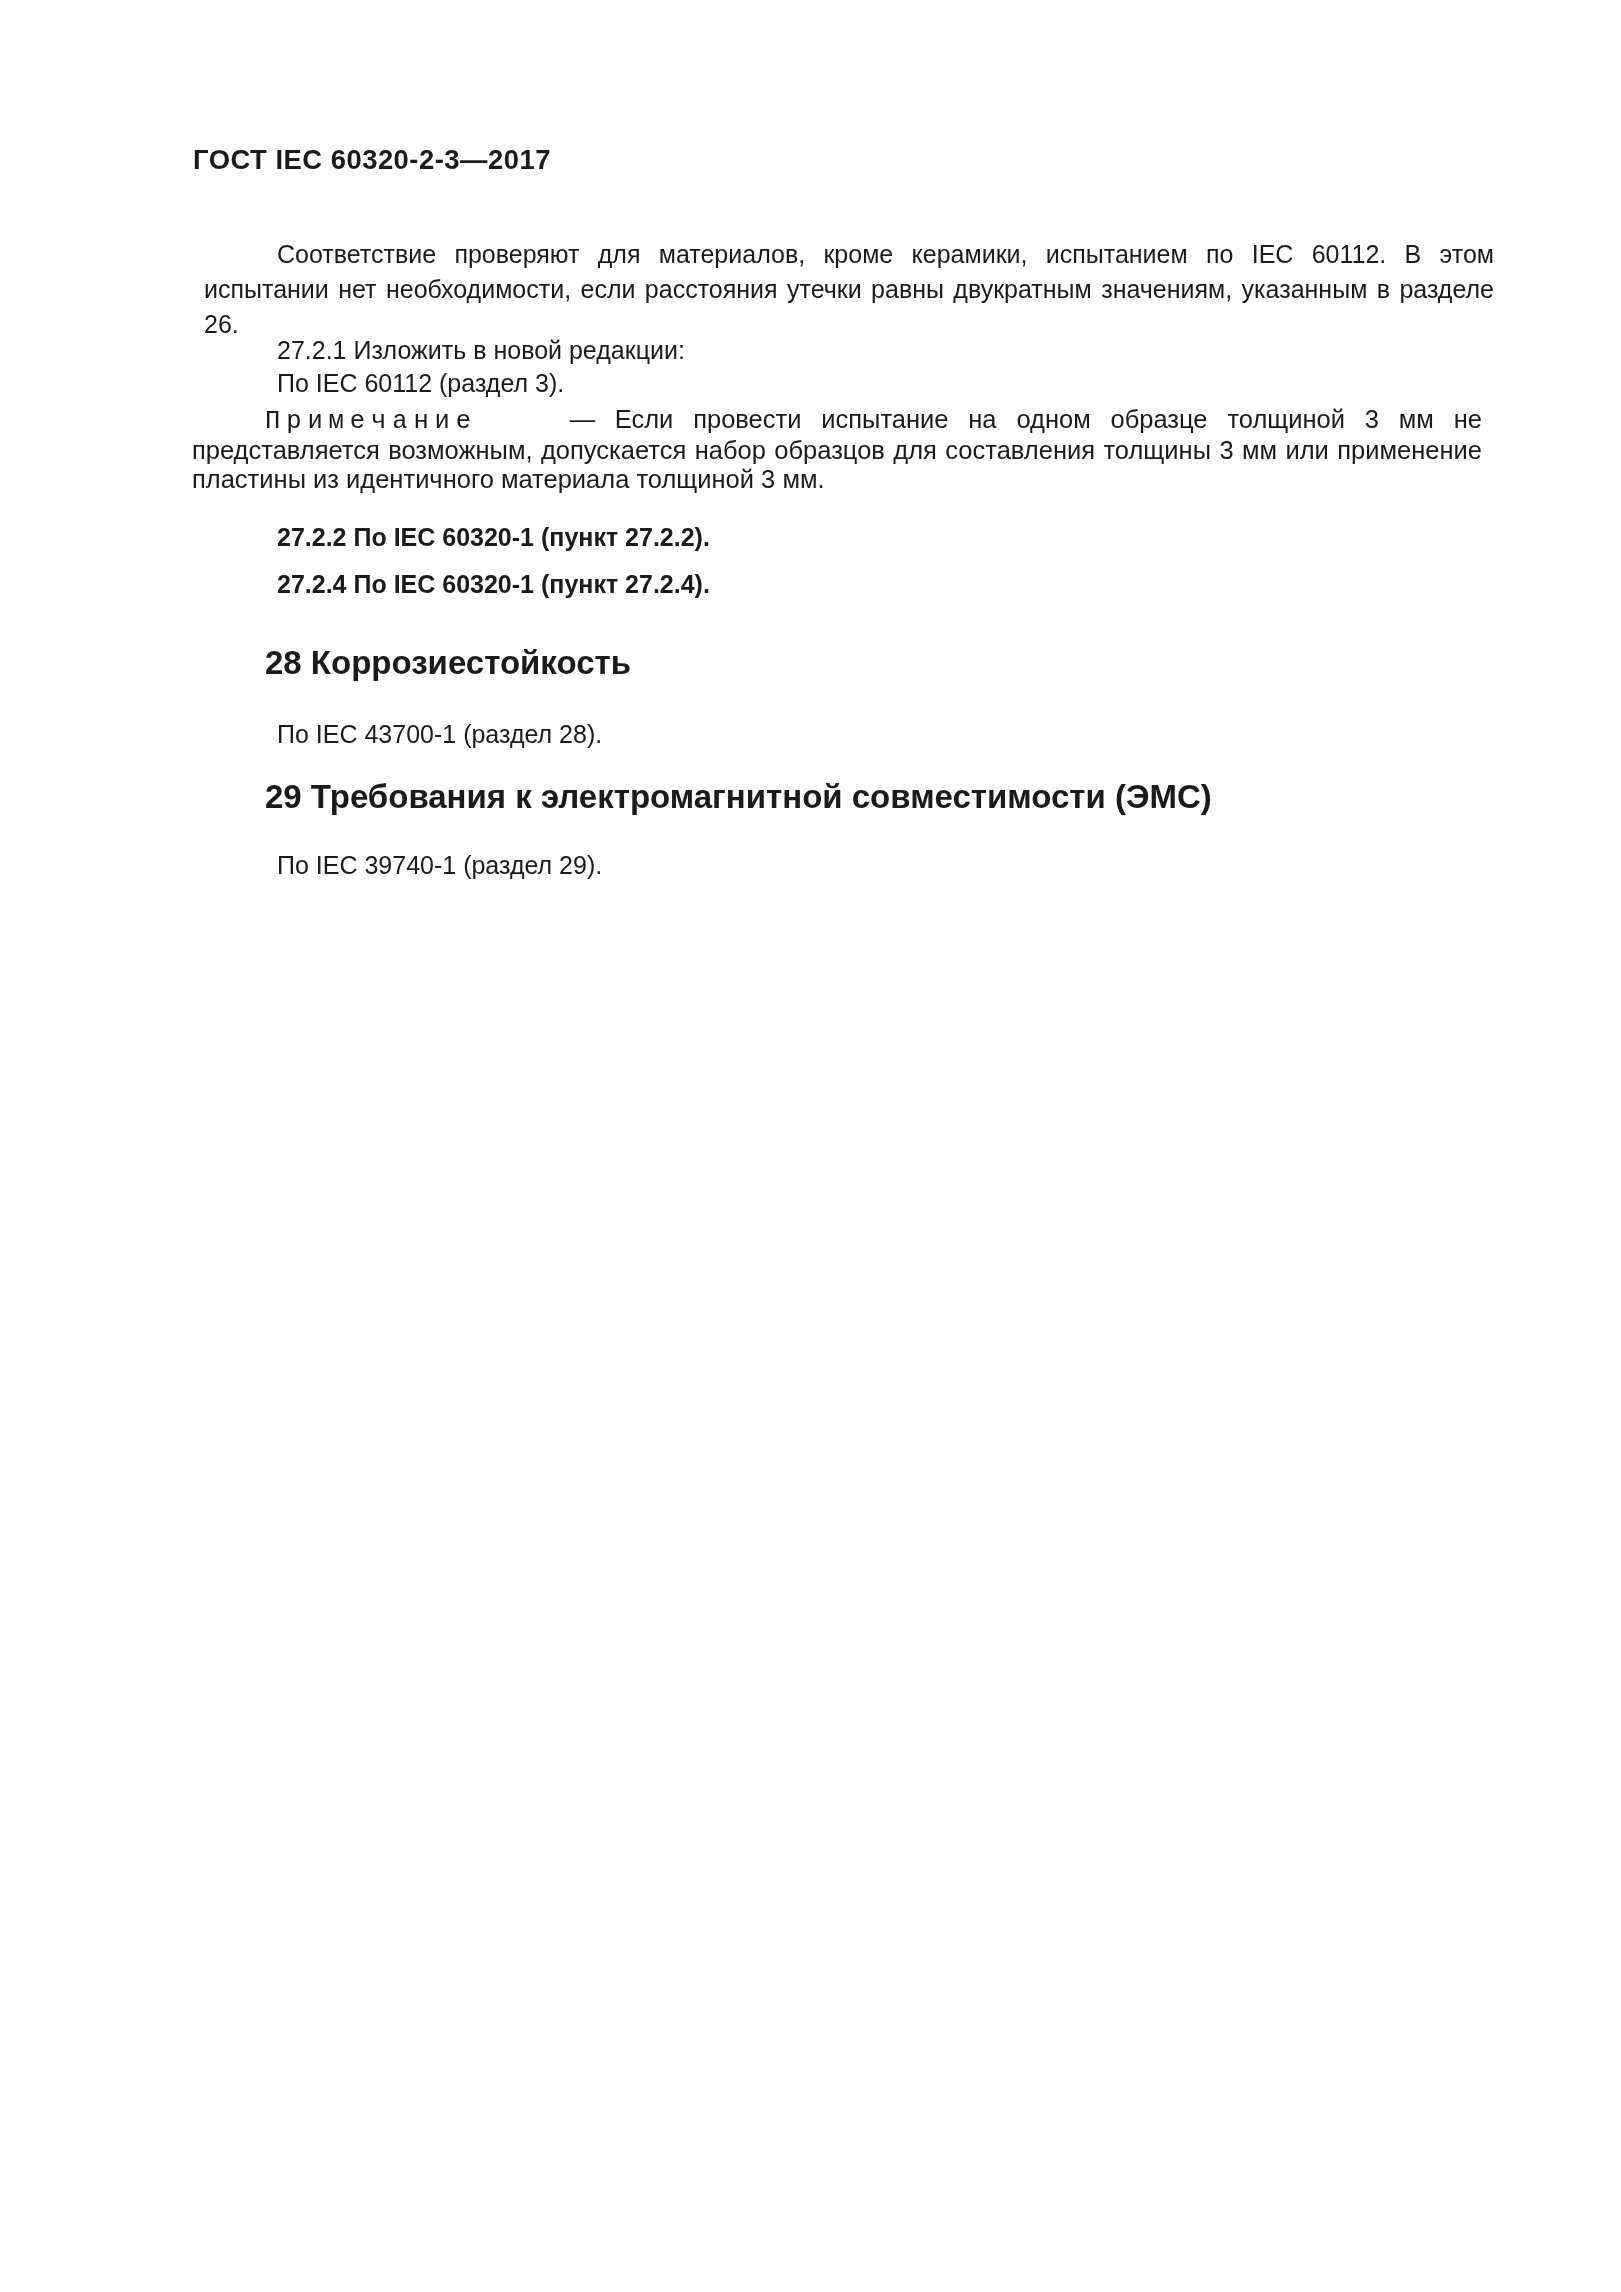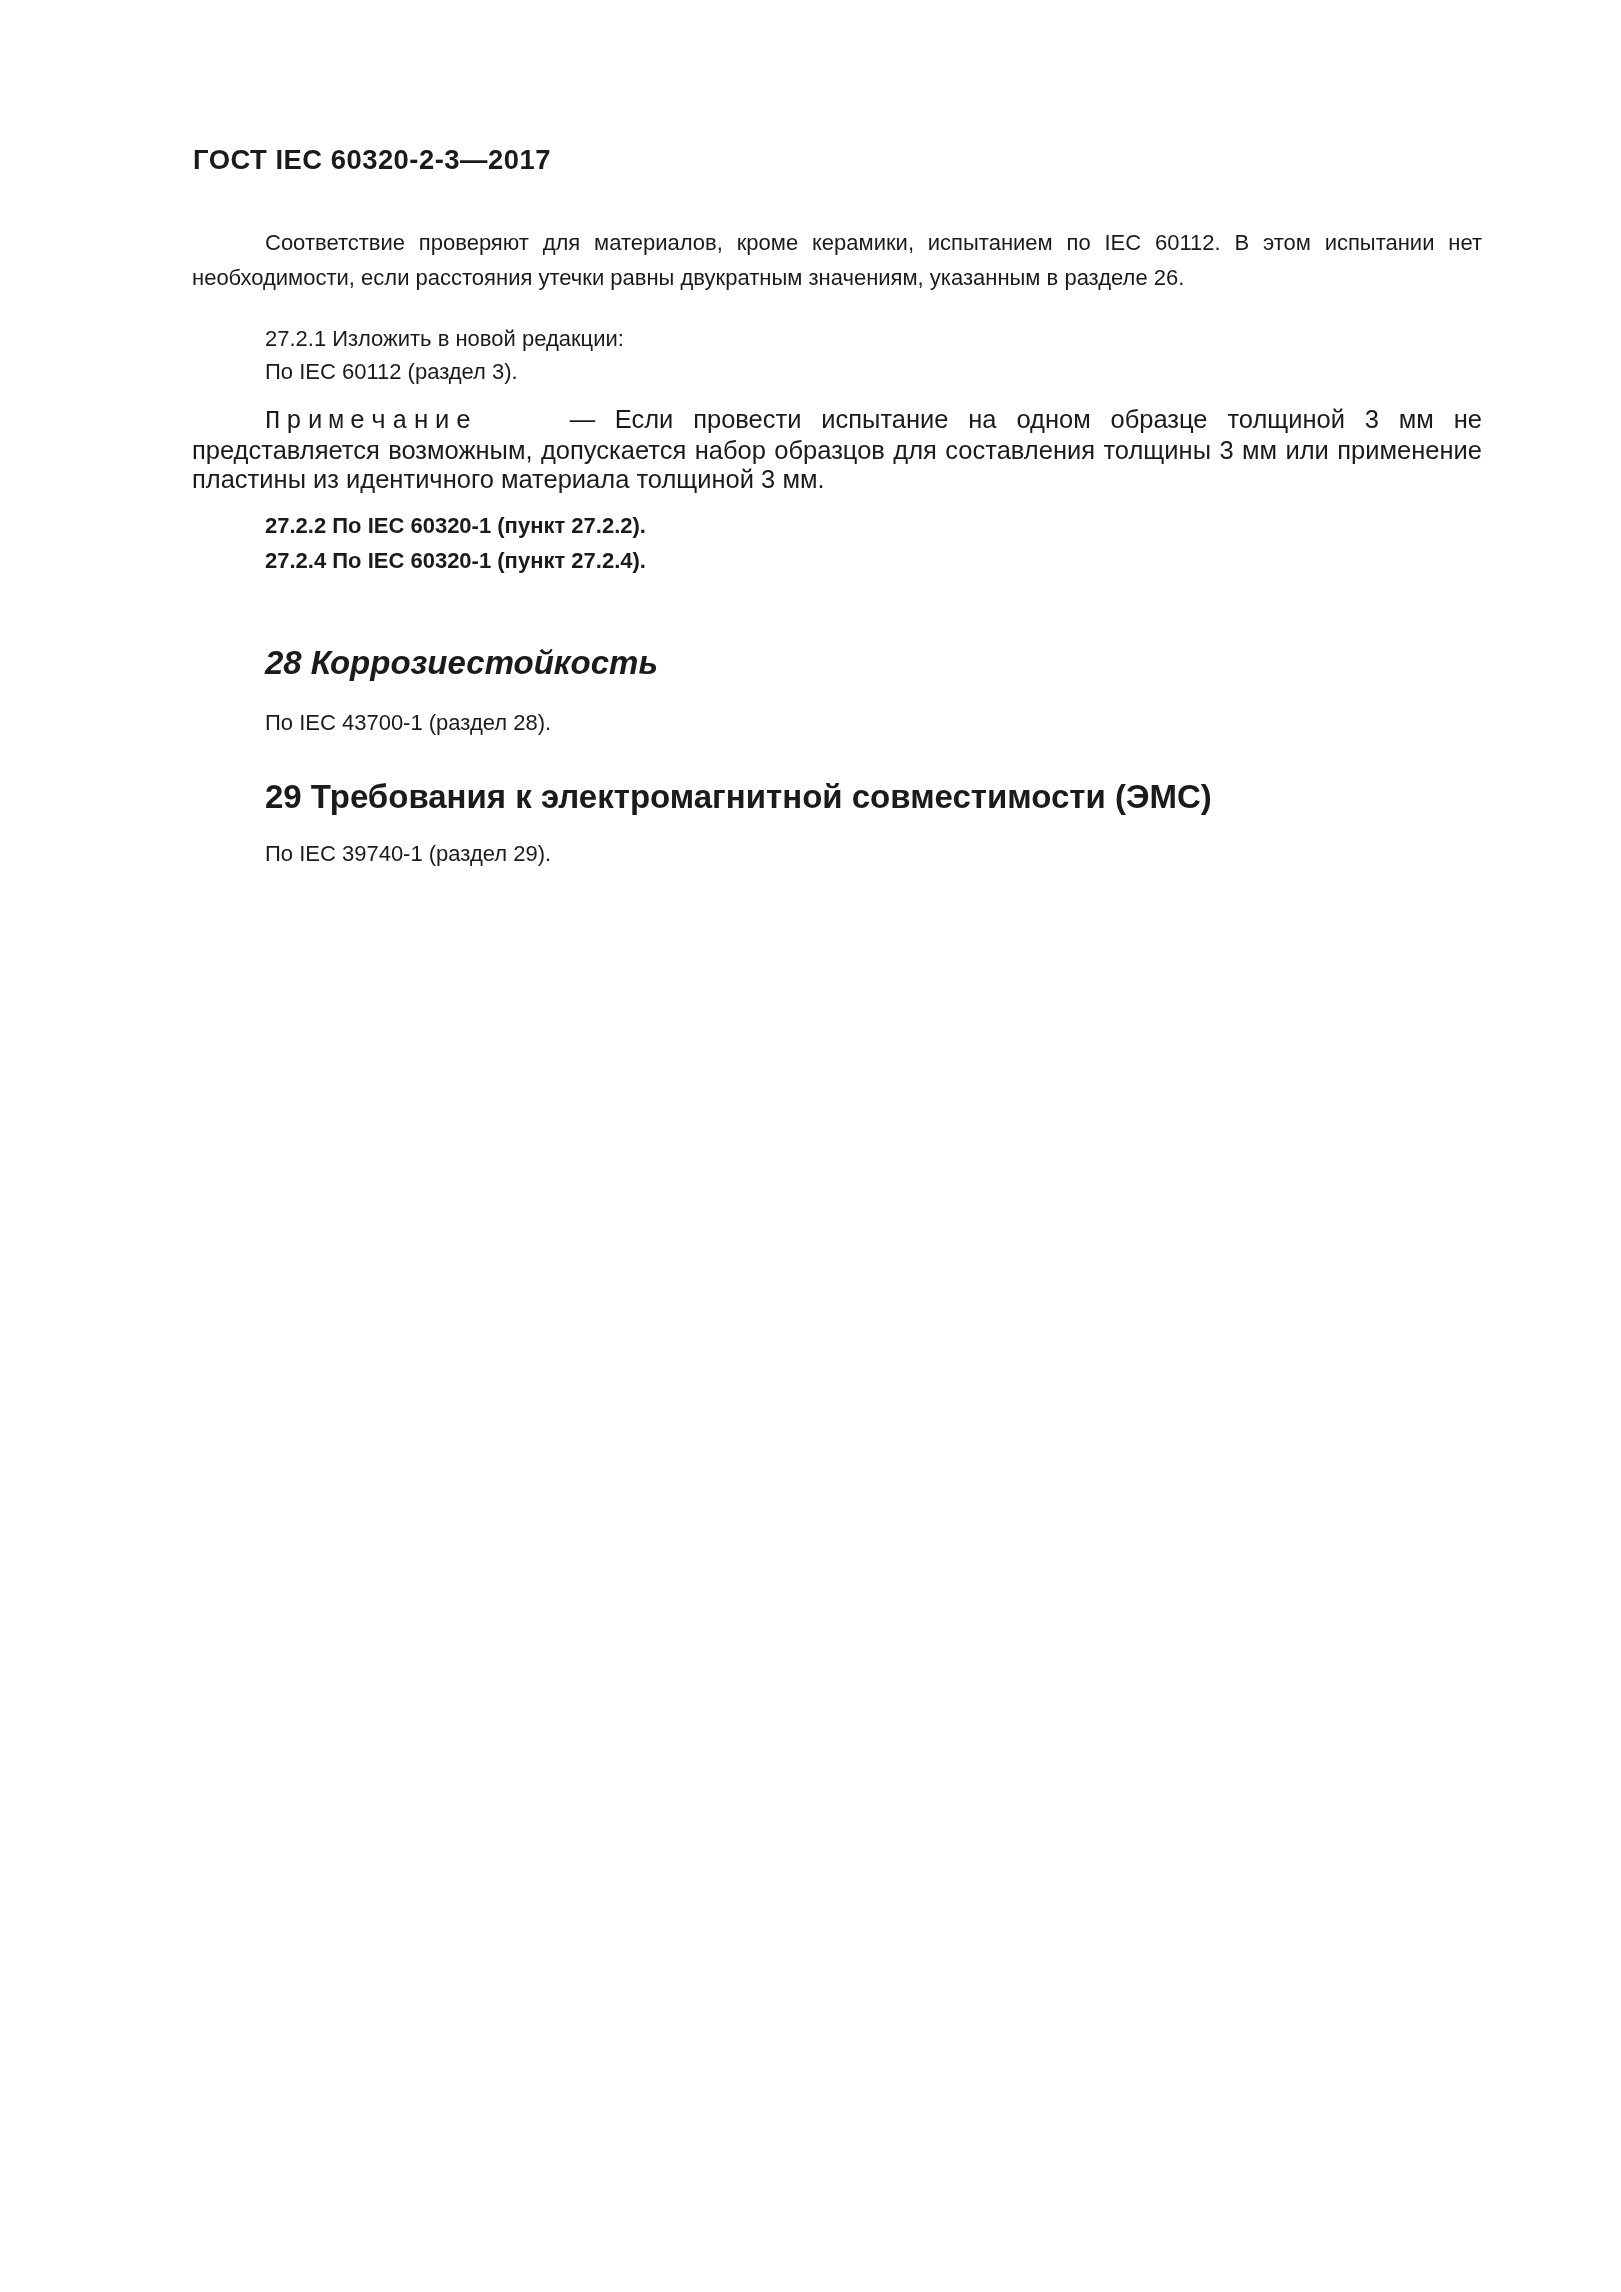--- a/index.html
+++ b/index.html
@@ -24,22 +24,22 @@
     font-weight: bold;
     letter-spacing: 0.5px;
     white-space: nowrap;
   }
   .col {
     position: absolute;
     left: 192px;
     width: 1290px;
   }
   .body-text {
-    margin: 0;
-    font-size: 22px;
+    margin: 12px;
+    font-size: 25px;
     line-height: 35px;
   }
   .indent {
     text-indent: 73px;
   }
   .justify {
     text-align: justify;
   }
   .note {
     margin: 0;
@@ -85,21 +85,21 @@
 
   <p class="col body-text" style="top: 354px; padding-left: 73px;">По IEC 60112 (раздел 3).</p>
 
   <p class="col note" style="top: 405px;"><span class="note-label">Примечание</span><span class="note-dash">—</span><span>Если провести испытание на одном образце толщиной 3 мм не представляется возможным, допускается набор образцов для составления толщины 3 мм или применение пластины из идентичного материала толщиной 3 мм.</span></p>
 
   <div class="col" style="top: 508px; font-weight: bold;">
     <p class="body-text" style="padding-left: 73px;">27.2.2 По IEC 60320-1 (пункт 27.2.2).</p>
     <p class="body-text" style="padding-left: 73px;">27.2.4 По IEC 60320-1 (пункт 27.2.4).</p>
   </div>
 
-  <h2 class="col section-heading" style="top: 643px; font-style: italic;">28 Коррозиестойкость</h2>
+  <h2 class="col section-heading" style="top: 643px;">28 Коррозиестойкость</h2>
 
   <p class="col body-text" style="top: 705px; padding-left: 73px;">По IEC 43700-1 (раздел 28).</p>
 
   <h2 class="col section-heading" style="top: 777px;">29 Требования к электромагнитной совместимости (ЭМС)</h2>
 
   <p class="col body-text" style="top: 836px; padding-left: 73px;">По IEC 39740-1 (раздел 29).</p>
 
   <div class="page-number">14</div>
 
 </div>

